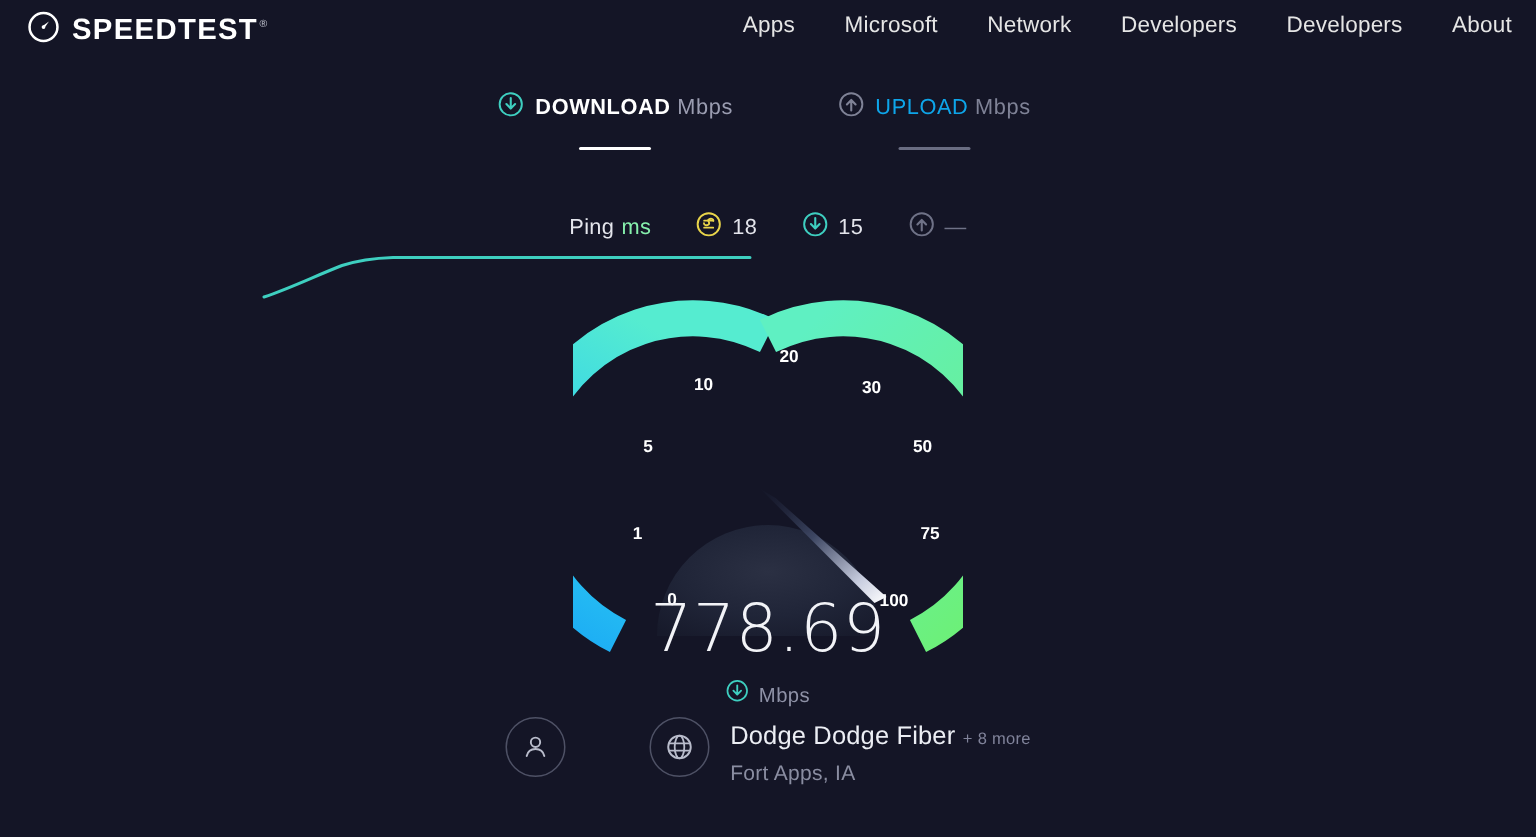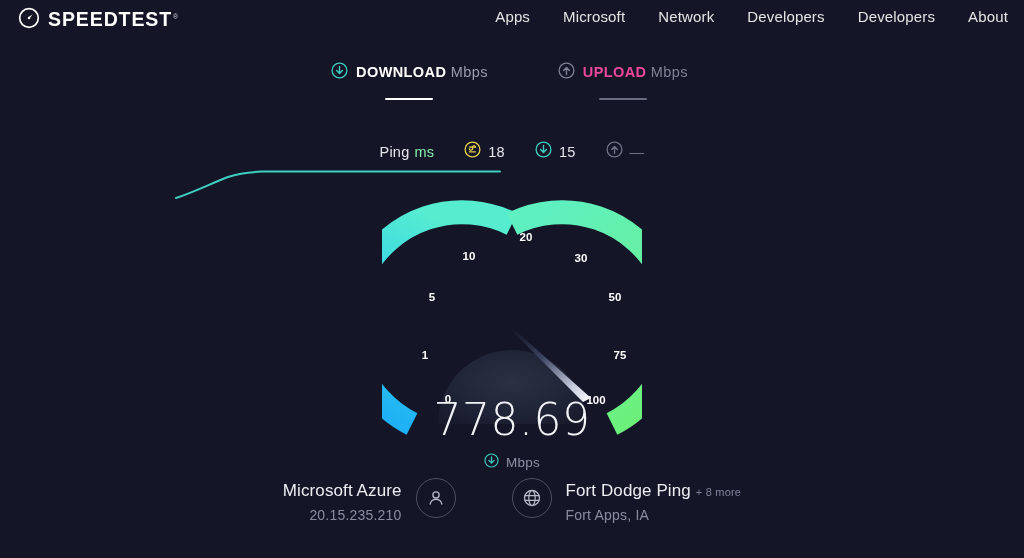--- a/index.html
+++ b/index.html
@@ -92,21 +92,21 @@
     height: 20px;
   }
   .tab-label {
     font-size: 14.5px;
     letter-spacing: 0.4px;
   }
   .tab-label .strong { font-weight: 700; }
   .tab-unit { font-weight: 400; }
   .tab.active .strong { color: #ffffff; }
   .tab.active .tab-unit { color: #9a9cb0; }
-  .tab.inactive .strong { color: #ec4899; font-weight: 700; }
+  .tab.inactive .strong { color: #0ea5e9; font-weight: 400; }
   .tab.inactive .tab-unit { color: #7f8296; }
   .tab-underline {
     margin-top: 16px;
     width: 48px;
     height: 2px;
     border-radius: 1px;
   }
   .tab.active .tab-underline { background: #ffffff; }
   .tab.inactive .tab-underline { background: #6a6d82; }
 
@@ -396,38 +396,34 @@
         <path d="M8.5 4.4 L8.5 11.1 M5.6 8.4 L8.5 11.4 L11.4 8.4" fill="none" stroke="#3ecfc0" stroke-width="1.4" stroke-linecap="round" stroke-linejoin="round"></path>
       </svg>
     </span>
     <span class="result-unit">Mbps</span>
   </div>
 </div>
 
 <div class="info">
 
   <div class="info-block">
-    <div class="info-text right-align">
-      <div class="info-title">Microsoft Azure</div>
-      <div class="info-sub">20.15.235.210</div>
-    </div>
     <div class="circle-icon">
       <svg width="22" height="22" viewBox="0 0 24 24">
         <circle cx="12" cy="8.6" r="3.4" fill="none" stroke="#b9bccb" stroke-width="1.4"></circle>
         <path d="M5.6 18.6 C6.4 15.1 9.0 13.5 12 13.5 C15 13.5 17.6 15.1 18.4 18.6" fill="none" stroke="#b9bccb" stroke-width="1.4" stroke-linecap="round"></path>
       </svg>
     </div>
   </div>
 
   <div class="info-block server">
     <div class="circle-icon">
       <svg width="22" height="22" viewBox="0 0 24 24">
         <circle cx="12" cy="12" r="8.2" fill="none" stroke="#b9bccb" stroke-width="1.4"></circle>
         <ellipse cx="12" cy="12" rx="3.5" ry="8.2" fill="none" stroke="#b9bccb" stroke-width="1.3"></ellipse>
         <path d="M4.1 9.4 H19.9 M4.1 14.6 H19.9" stroke="#b9bccb" stroke-width="1.3" fill="none"></path>
       </svg>
     </div>
     <div class="info-text">
-      <div class="info-title"><span>Fort Dodge Ping</span><span class="info-more">+ 8 more</span></div>
+      <div class="info-title"><span>Dodge Dodge Fiber</span><span class="info-more">+ 8 more</span></div>
       <div class="info-sub">Fort Apps, IA</div>
     </div>
   </div>
 </div>
 
 </body></html>

